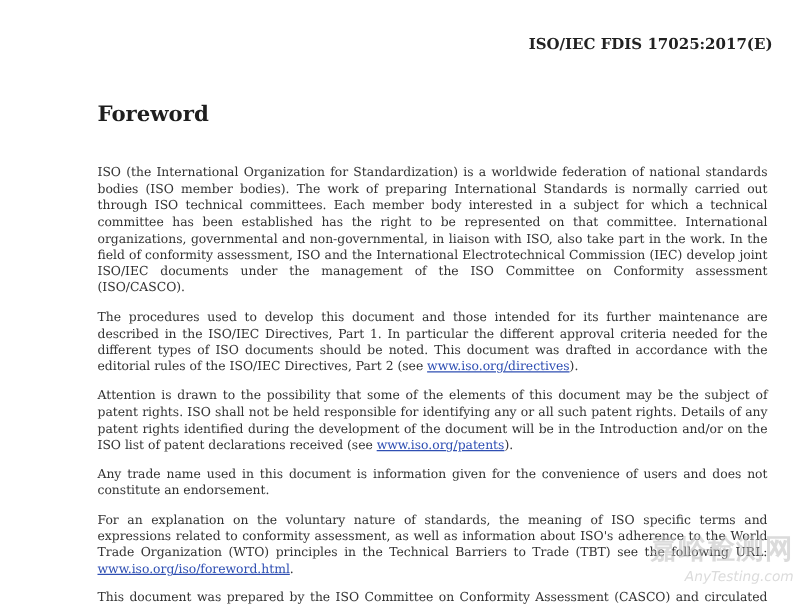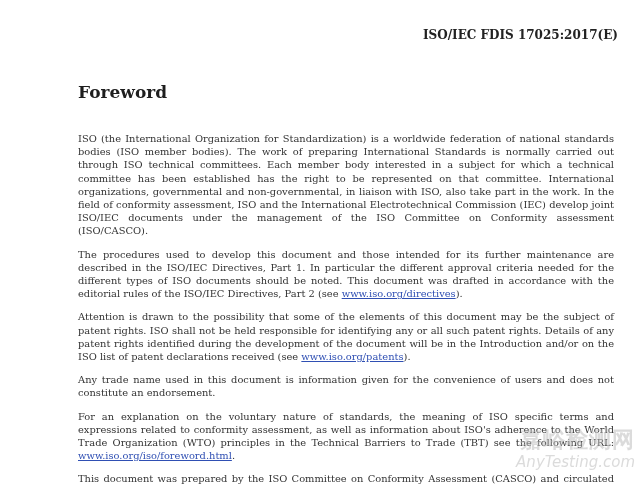--- a/index.html
+++ b/index.html
@@ -71,21 +71,21 @@
       font-family: "DejaVu Sans", sans-serif;
       font-size: 22px;
       font-weight: bold;
       color: rgba(190,190,190,0.55);
       letter-spacing: 1px;
       line-height: 24px;
     }
     .wm-en {
       font-family: "DejaVu Sans", sans-serif;
       font-style: italic;
-      font-size: 15px;
+      font-size: 11px;
       color: rgba(190,190,190,0.55);
       line-height: 16px;
       margin-top: 2px;
     }
   </style>
 </head>
 <body>
 
 <div class="page">
 

